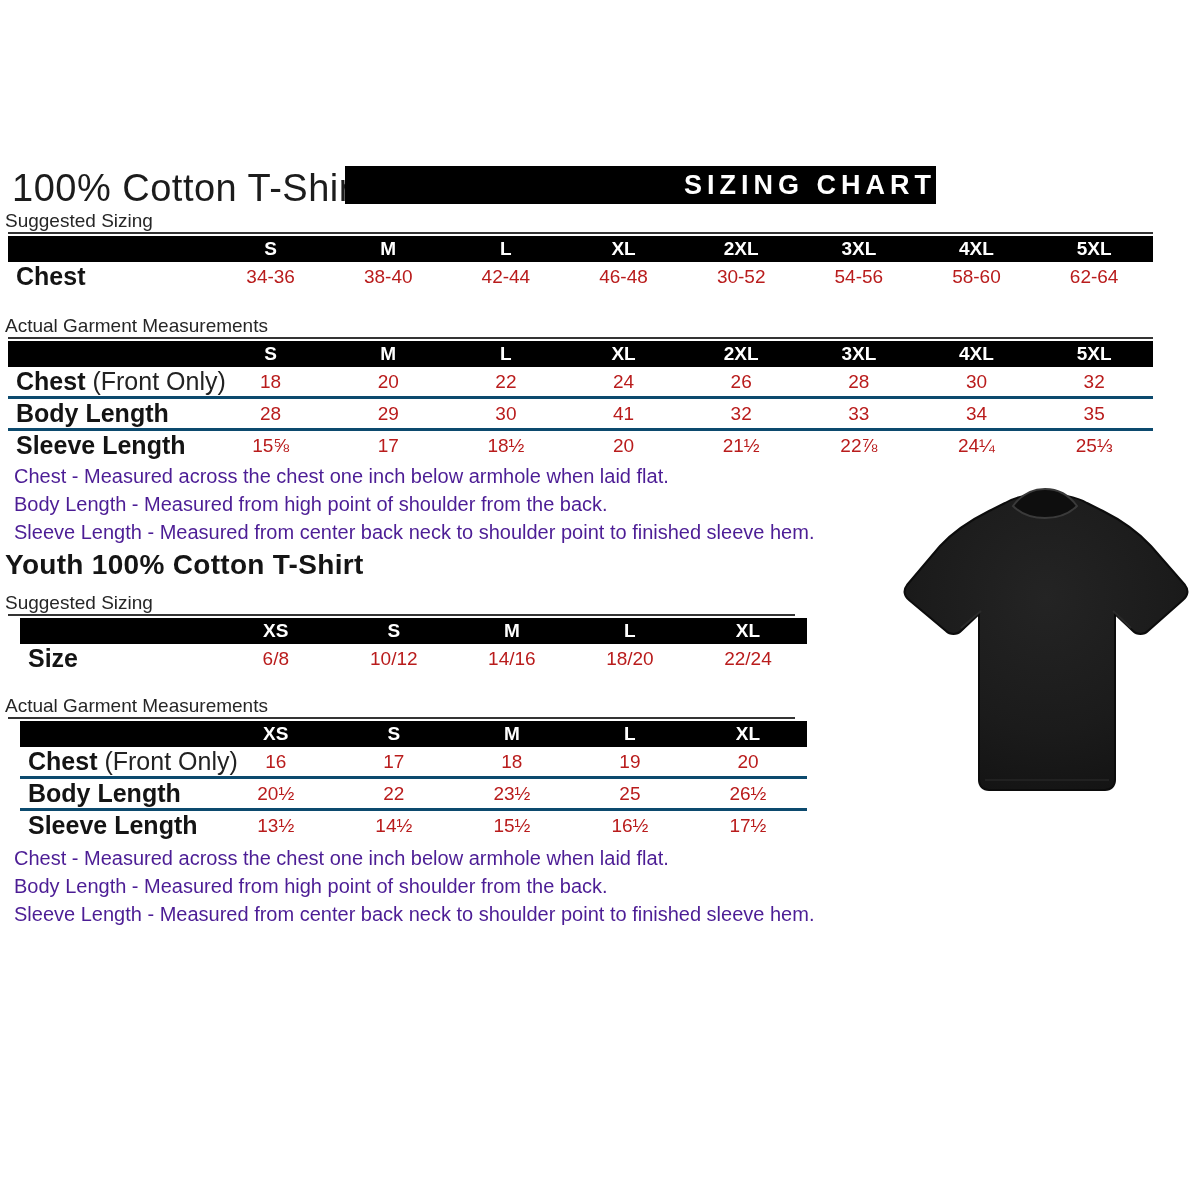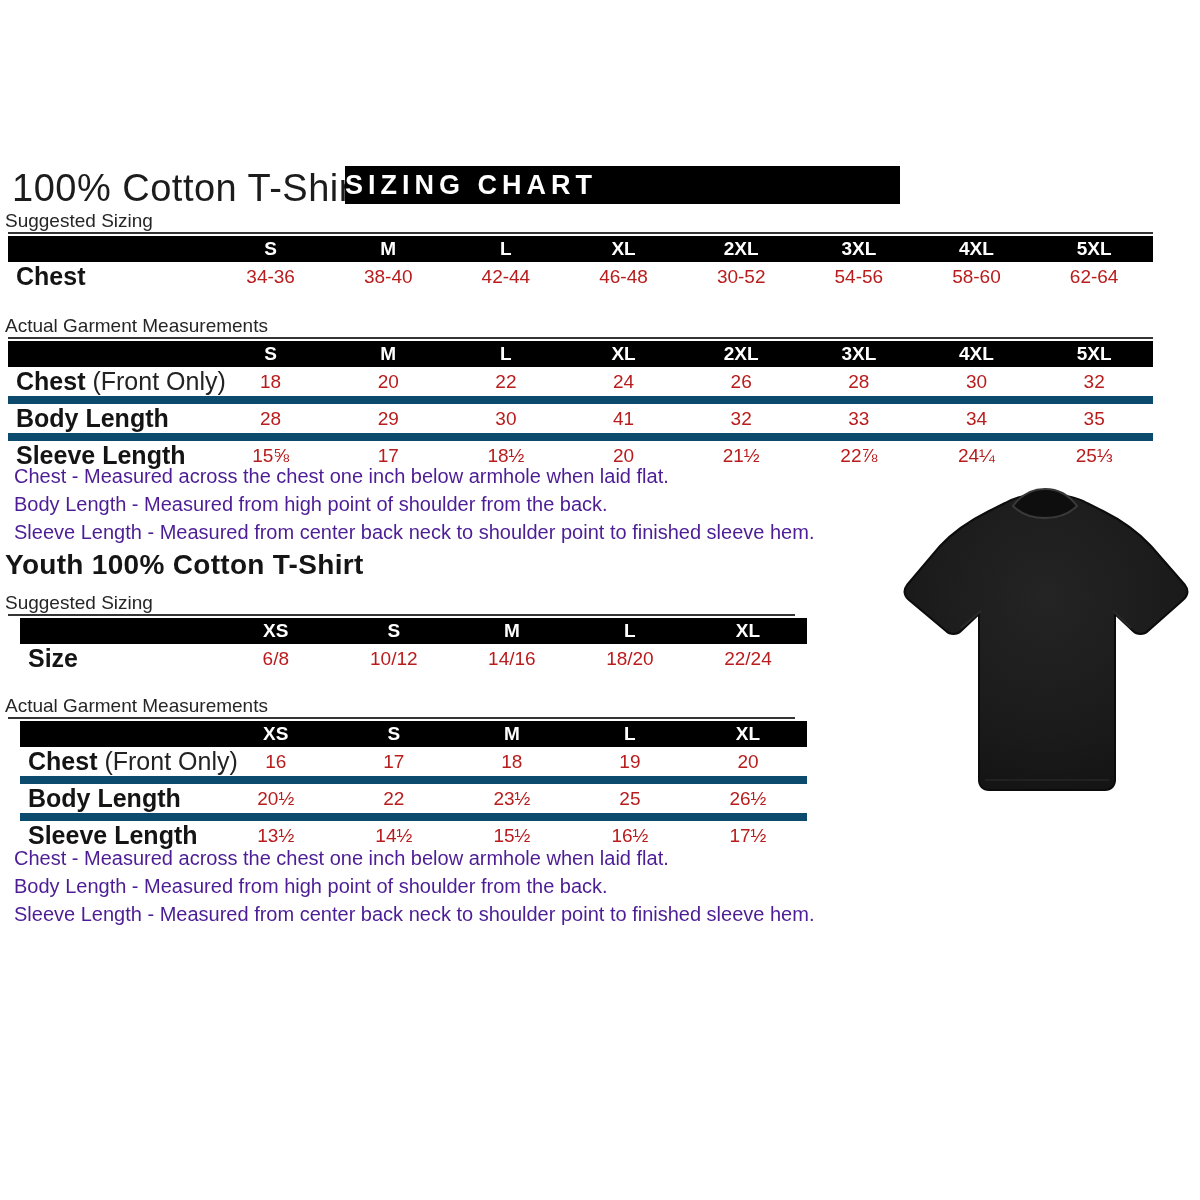--- a/index.html
+++ b/index.html
@@ -8,38 +8,38 @@
     font-family:"Liberation Sans","DejaVu Sans",sans-serif;color:#222;
     overflow:hidden;
   }
   .abs{position:absolute;}
 
   
   .adult-title{left:12px;top:167px;font-size:38px;font-weight:400;color:#1c1c1c;letter-spacing:.5px;}
   .youth-title{left:5px;top:549px;font-size:28px;font-weight:700;color:#151515;letter-spacing:.3px;}
   .banner{
     left:345px;top:166px;width:555px;height:38px;background:#000;
-    display:flex;align-items:center;justify-content:flex-start;
-    color:#fff;font-size:27px;font-weight:700;letter-spacing:5px;
+    display:flex;align-items:center;justify-content:flex-end;
+    color:#fff;font-size:27px;font-weight:700;letter-spacing:5px;padding-left:36px;
   }
   .sec-label{font-size:19px;color:#262626;}
   .rule{background:#343434;height:2px;}
 
   
   table.sizes{border-collapse:collapse;table-layout:fixed;width:100%;}
   table.sizes th,table.sizes td{padding:0;vertical-align:middle;}
   table.sizes thead th{
     background:#000;color:#fff;font-weight:700;font-size:19px;height:26px;text-align:center;
   }
   table.sizes tbody th{
     text-align:left;padding-left:8px;font-size:25px;color:#141414;font-weight:700;height:29px;white-space:nowrap;
   }
   table.sizes tbody th .suffix{font-weight:400;color:#222;}
   table.sizes tbody td{text-align:center;font-size:19px;color:#b91c1c;height:29px;}
-  table.sizes.row-lines tbody tr:not(:last-child){border-bottom:8px solid #0c4a6e;margin-top:24px;}
+  table.sizes.row-lines tbody tr:not(:last-child){border-bottom:3px solid #0c4a6e;margin-top:24px;}
   .t-adult{left:8px;width:1145px;}
   .t-youth{left:20px;width:787px;}
   .t-adult th:first-child,.t-adult td:first-child{width:17.8%;}
   .t-youth th:first-child,.t-youth td:first-child{width:25%;}
 
   
   .notes{font-size:20px;color:#4c1d95;line-height:28px;left:14px;}
 
   
   .tee-wrap{left:893px;top:480px;width:305px;height:327px;}

